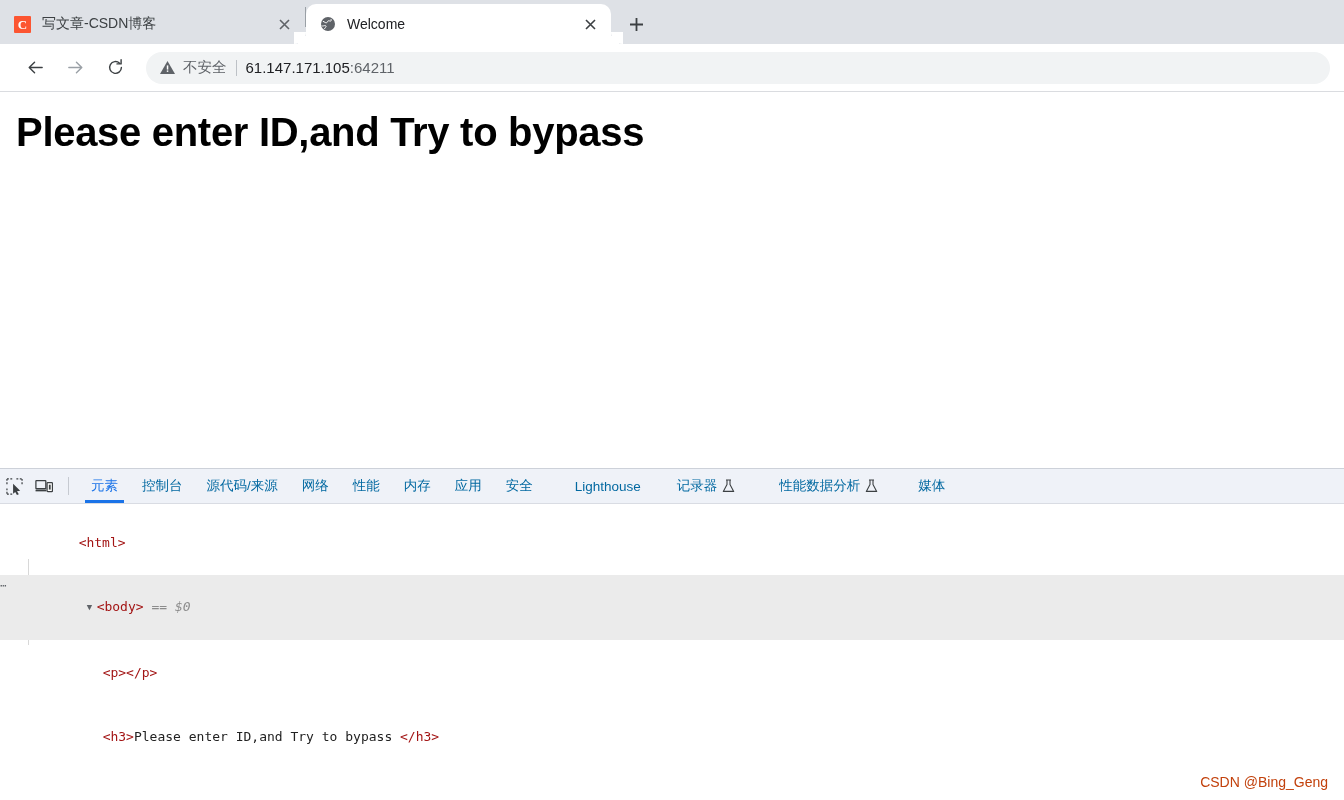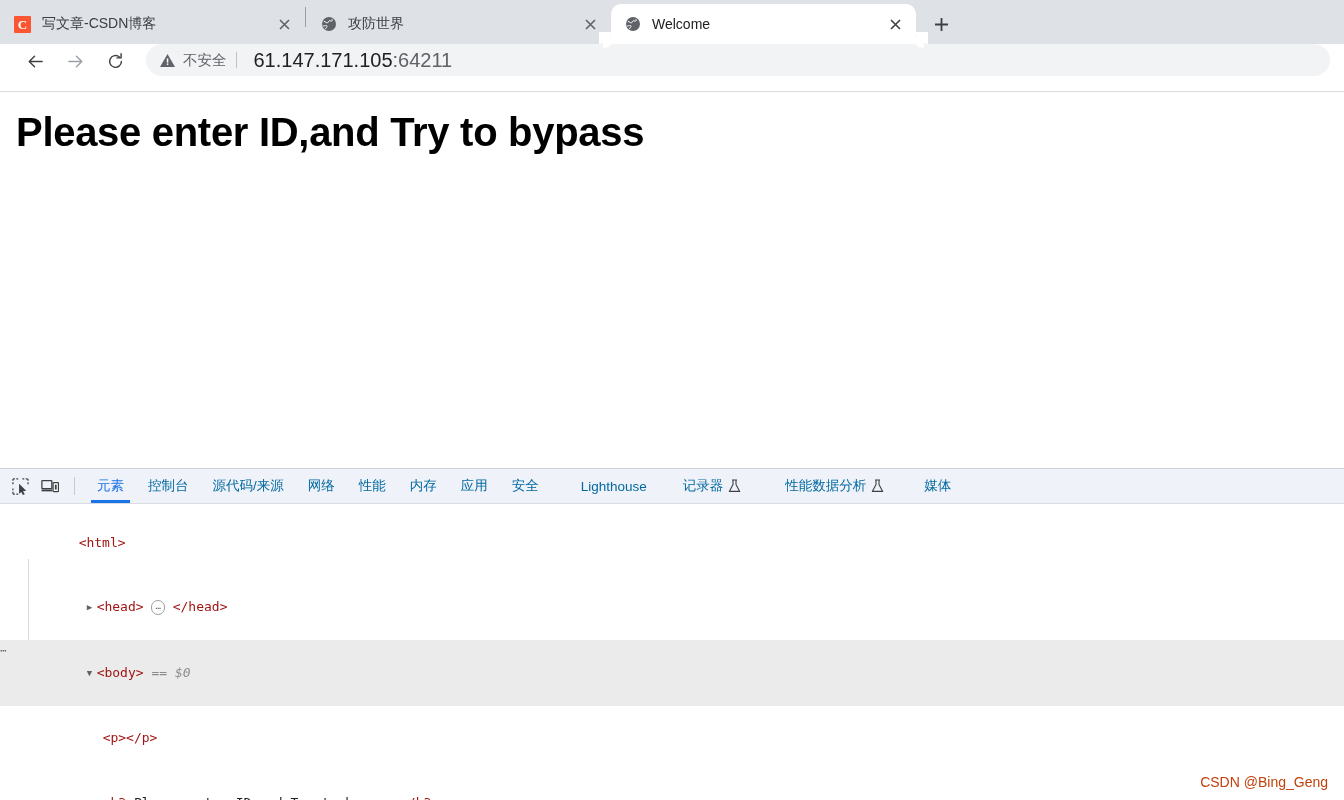--- a/index.html
+++ b/index.html
@@ -90,21 +90,21 @@
     margin-left: 8px; margin-bottom: 3px;
     border-radius: 50%;
     color: #3c4043;
   }
 
   
   .toolbar {
     height: 48px;
     background: #ffffff;
     display: flex;
-    align-items: flex-start;
+    align-items: center;
     padding: 0 8px;
     border-bottom: 1px solid #dadce0;
   }
   .navbtn {
     width: 34px; height: 34px; flex: 0 0 34px;
     display: flex; align-items: center; justify-content: center;
     color: #5f6368;
     border-radius: 50%;
     margin-right: 6px;
   }
@@ -126,24 +126,23 @@
     color: #5f6368;
     white-space: nowrap;
   }
   .omni-sep {
     width: 1px; height: 16px;
     background: #bdc1c6;
     margin: 0 9px;
     flex: 0 0 1px;
   }
   .omni-url {
-    font-size: 20px;
+    font-size: 15px;
     color: #202124;
     white-space: nowrap;
-    margin-left: 8px;
   }
   .omni-url .dim { color: #5f6368; }
 
   
   .viewport {
     height: 400px;
     background: #ffffff;
     position: relative;
     overflow: hidden;
   }
@@ -166,21 +165,21 @@
     border-top: 1px solid #cdd1d9;
     display: flex;
     flex-direction: column;
   }
   .dt-toolbar {
     height: 35px;
     background: #eff2f8;
     border-bottom: 1px solid #d9dce3;
     display: flex;
     align-items: center;
-    padding-left: 6px;
+    padding-left: 0;
     flex: 0 0 35px;
   }
   .dt-icon {
     width: 28px; height: 26px;
     display: flex; align-items: center; justify-content: center;
     color: #3c4043;
     margin-right: 2px;
   }
   .dt-vdiv {
     width: 1px; height: 18px;
@@ -285,36 +284,20 @@
         <span class="tab-close">
           <svg width="11" height="11" viewBox="0 0 11 11">
               <path d="M1 1 L10 10 M10 1 L1 10" stroke="#5f6368" stroke-width="1.6" fill="none"></path>
             </svg>
         </span>
       </div>
     </div>
 
     <div class="tab-divider"></div>
 
-    <div class="tab inactive">
-      <div class="tabinner" style="display:flex;align-items:center;width:100%">
-        <span class="favicon">
-          <svg width="16" height="16" viewBox="0 0 16 16">
-            <circle cx="8" cy="8" r="7" fill="#5f6368"></circle>
-            <path d="M3.2 5.4c1.6.6 2.1 1.6 3.4 1.3 1.1-.3.6-1.6 1.8-1.9 1-.2 1.6.5 2.4.2.7-.3.6-1.1.2-1.7M4.6 12.6c.3-1.1 1.4-1.2 1.5-2.1.1-1-1.2-1-2-.8-.8.2-1.4.6-2 .2" stroke="#ffffff" stroke-width="1" fill="none" stroke-linecap="round"></path>
-          </svg>
-        </span>
-        <span class="tab-title">攻防世界</span>
-        <span class="tab-close">
-          <svg width="11" height="11" viewBox="0 0 11 11">
-              <path d="M1 1 L10 10 M10 1 L1 10" stroke="#5f6368" stroke-width="1.6" fill="none"></path>
-            </svg>
-        </span>
-      </div>
-    </div>
 
     <div class="tab active">
       <div class="tabinner" style="display:flex;align-items:center;width:100%">
         <span class="favicon">
           <svg width="16" height="16" viewBox="0 0 16 16">
             <circle cx="8" cy="8" r="7" fill="#5f6368"></circle>
             <path d="M3.2 5.4c1.6.6 2.1 1.6 3.4 1.3 1.1-.3.6-1.6 1.8-1.9 1-.2 1.6.5 2.4.2.7-.3.6-1.1.2-1.7M4.6 12.6c.3-1.1 1.4-1.2 1.5-2.1.1-1-1.2-1-2-.8-.8.2-1.4.6-2 .2" stroke="#ffffff" stroke-width="1" fill="none" stroke-linecap="round"></path>
           </svg>
         </span>
         <span class="tab-title">Welcome</span>
@@ -436,23 +419,20 @@
       </div>
     </div>
 
     <div class="dt-tree">
       <div class="guide"></div>
 
       <div class="node">
         <span class="tag">&lt;html&gt;</span>
       </div>
 
-      <div class="node ind1">
-        <span class="arrow">▶</span><span class="tag">&lt;head&gt;</span><span> </span><span class="dots-badge">…</span><span> </span><span class="tag">&lt;/head&gt;</span>
-      </div>
 
       <div class="node ind1 sel">
         <span class="ellipsis-left">⋯</span><span class="arrow">▼</span><span class="tag">&lt;body&gt;</span><span> </span><span class="gray">== $0</span>
       </div>
 
       <div class="node ind2">
         <span class="tag">&lt;p&gt;&lt;/p&gt;</span>
       </div>
 
       <div class="node ind2">

